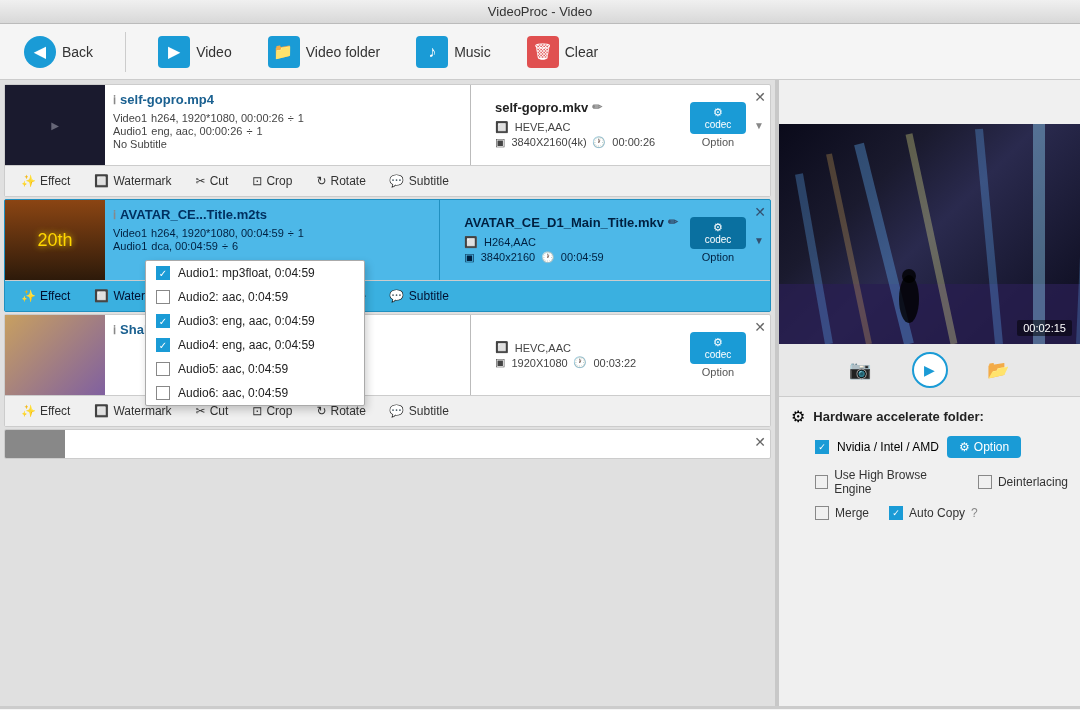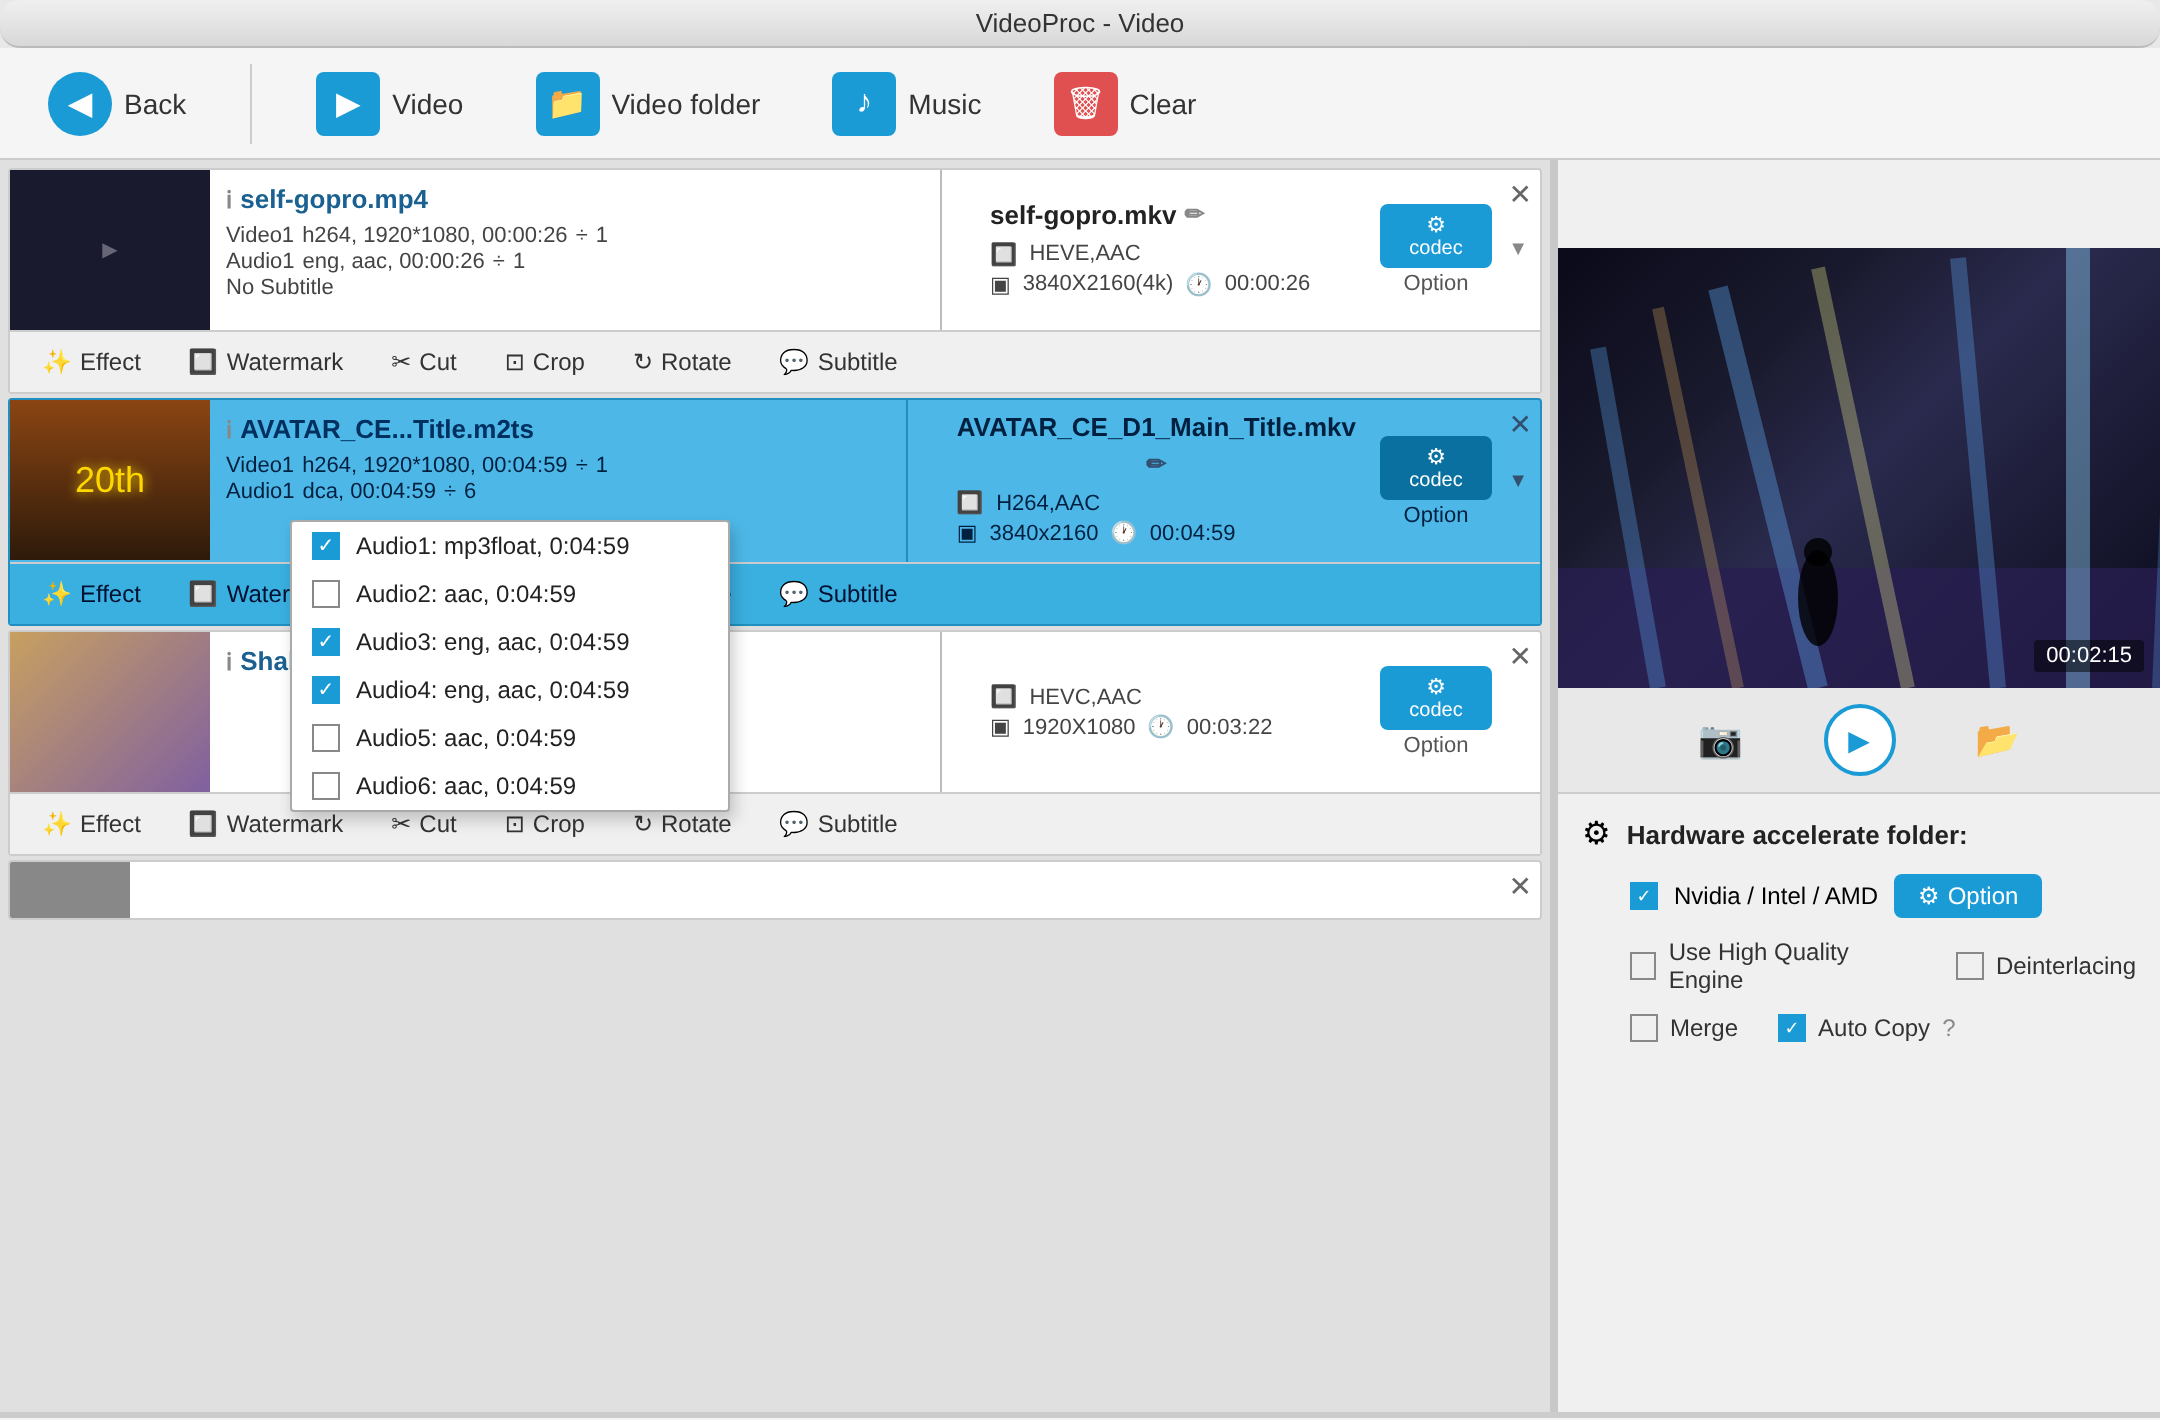--- a/index.html
+++ b/index.html
@@ -7,21 +7,20 @@
 
     
     .title-bar {
       background: linear-gradient(to bottom, #f0f0f0, #d8d8d8);
       text-align: center;
       padding: 4px 0;
       font-size: 13px;
       color: #333;
       border-bottom: 1px solid #bbb;
       position: relative;
-      border-radius: 10px;
     }
 
     
     .toolbar {
       background: #f5f5f5;
       border-bottom: 1px solid #ccc;
       display: flex;
       align-items: center;
       padding: 8px 16px;
       gap: 20px;
@@ -521,21 +520,21 @@
             </div>
             <div class="file-meta-row" style="cursor:pointer;">
               <span>Audio1</span>
               <span>dca, 00:04:59</span>
               <span>÷</span>
               <span>6</span>
             </div>
           </div>
           <div class="output-section" style="border-left-color:#2090c0;">
             <div style="flex:1;">
-              <div class="output-name" style="color:#002040;flex-direction:column;">
+              <div class="output-name" style="color:#002040;">
                 <span>AVATAR_CE_D1_Main_Title.mkv</span>
                 <span style="cursor:pointer;color:#335070;font-size:12px;">✏</span>
               </div>
               <div class="output-meta" style="color:#002040;">
                 <span>🔲</span>
                 <span>H264,AAC</span>
               </div>
               <div class="output-meta" style="color:#002040;">
                 <span>▣</span>
                 <span>3840x2160</span>
@@ -723,21 +722,21 @@
         <div class="cb checked">✓</div>
         <span>Nvidia / Intel / AMD</span>
         <button class="option-btn">
           <span>⚙</span>
           <span>Option</span>
         </button>
       </div>
       <div style="display:flex;gap:20px;padding-left:24px;margin-bottom:10px;">
         <div class="checkbox-row">
           <div class="cb"></div>
-          <span>Use High Quality Engine</span>
+          <span>Use High Browse Engine</span>
         </div>
         <div class="checkbox-row">
           <div class="cb"></div>
           <span>Deinterlacing</span>
         </div>
       </div>
       <div style="display:flex;gap:20px;padding-left:24px;">
         <div class="checkbox-row">
           <div class="cb"></div>
           <span>Merge</span>

